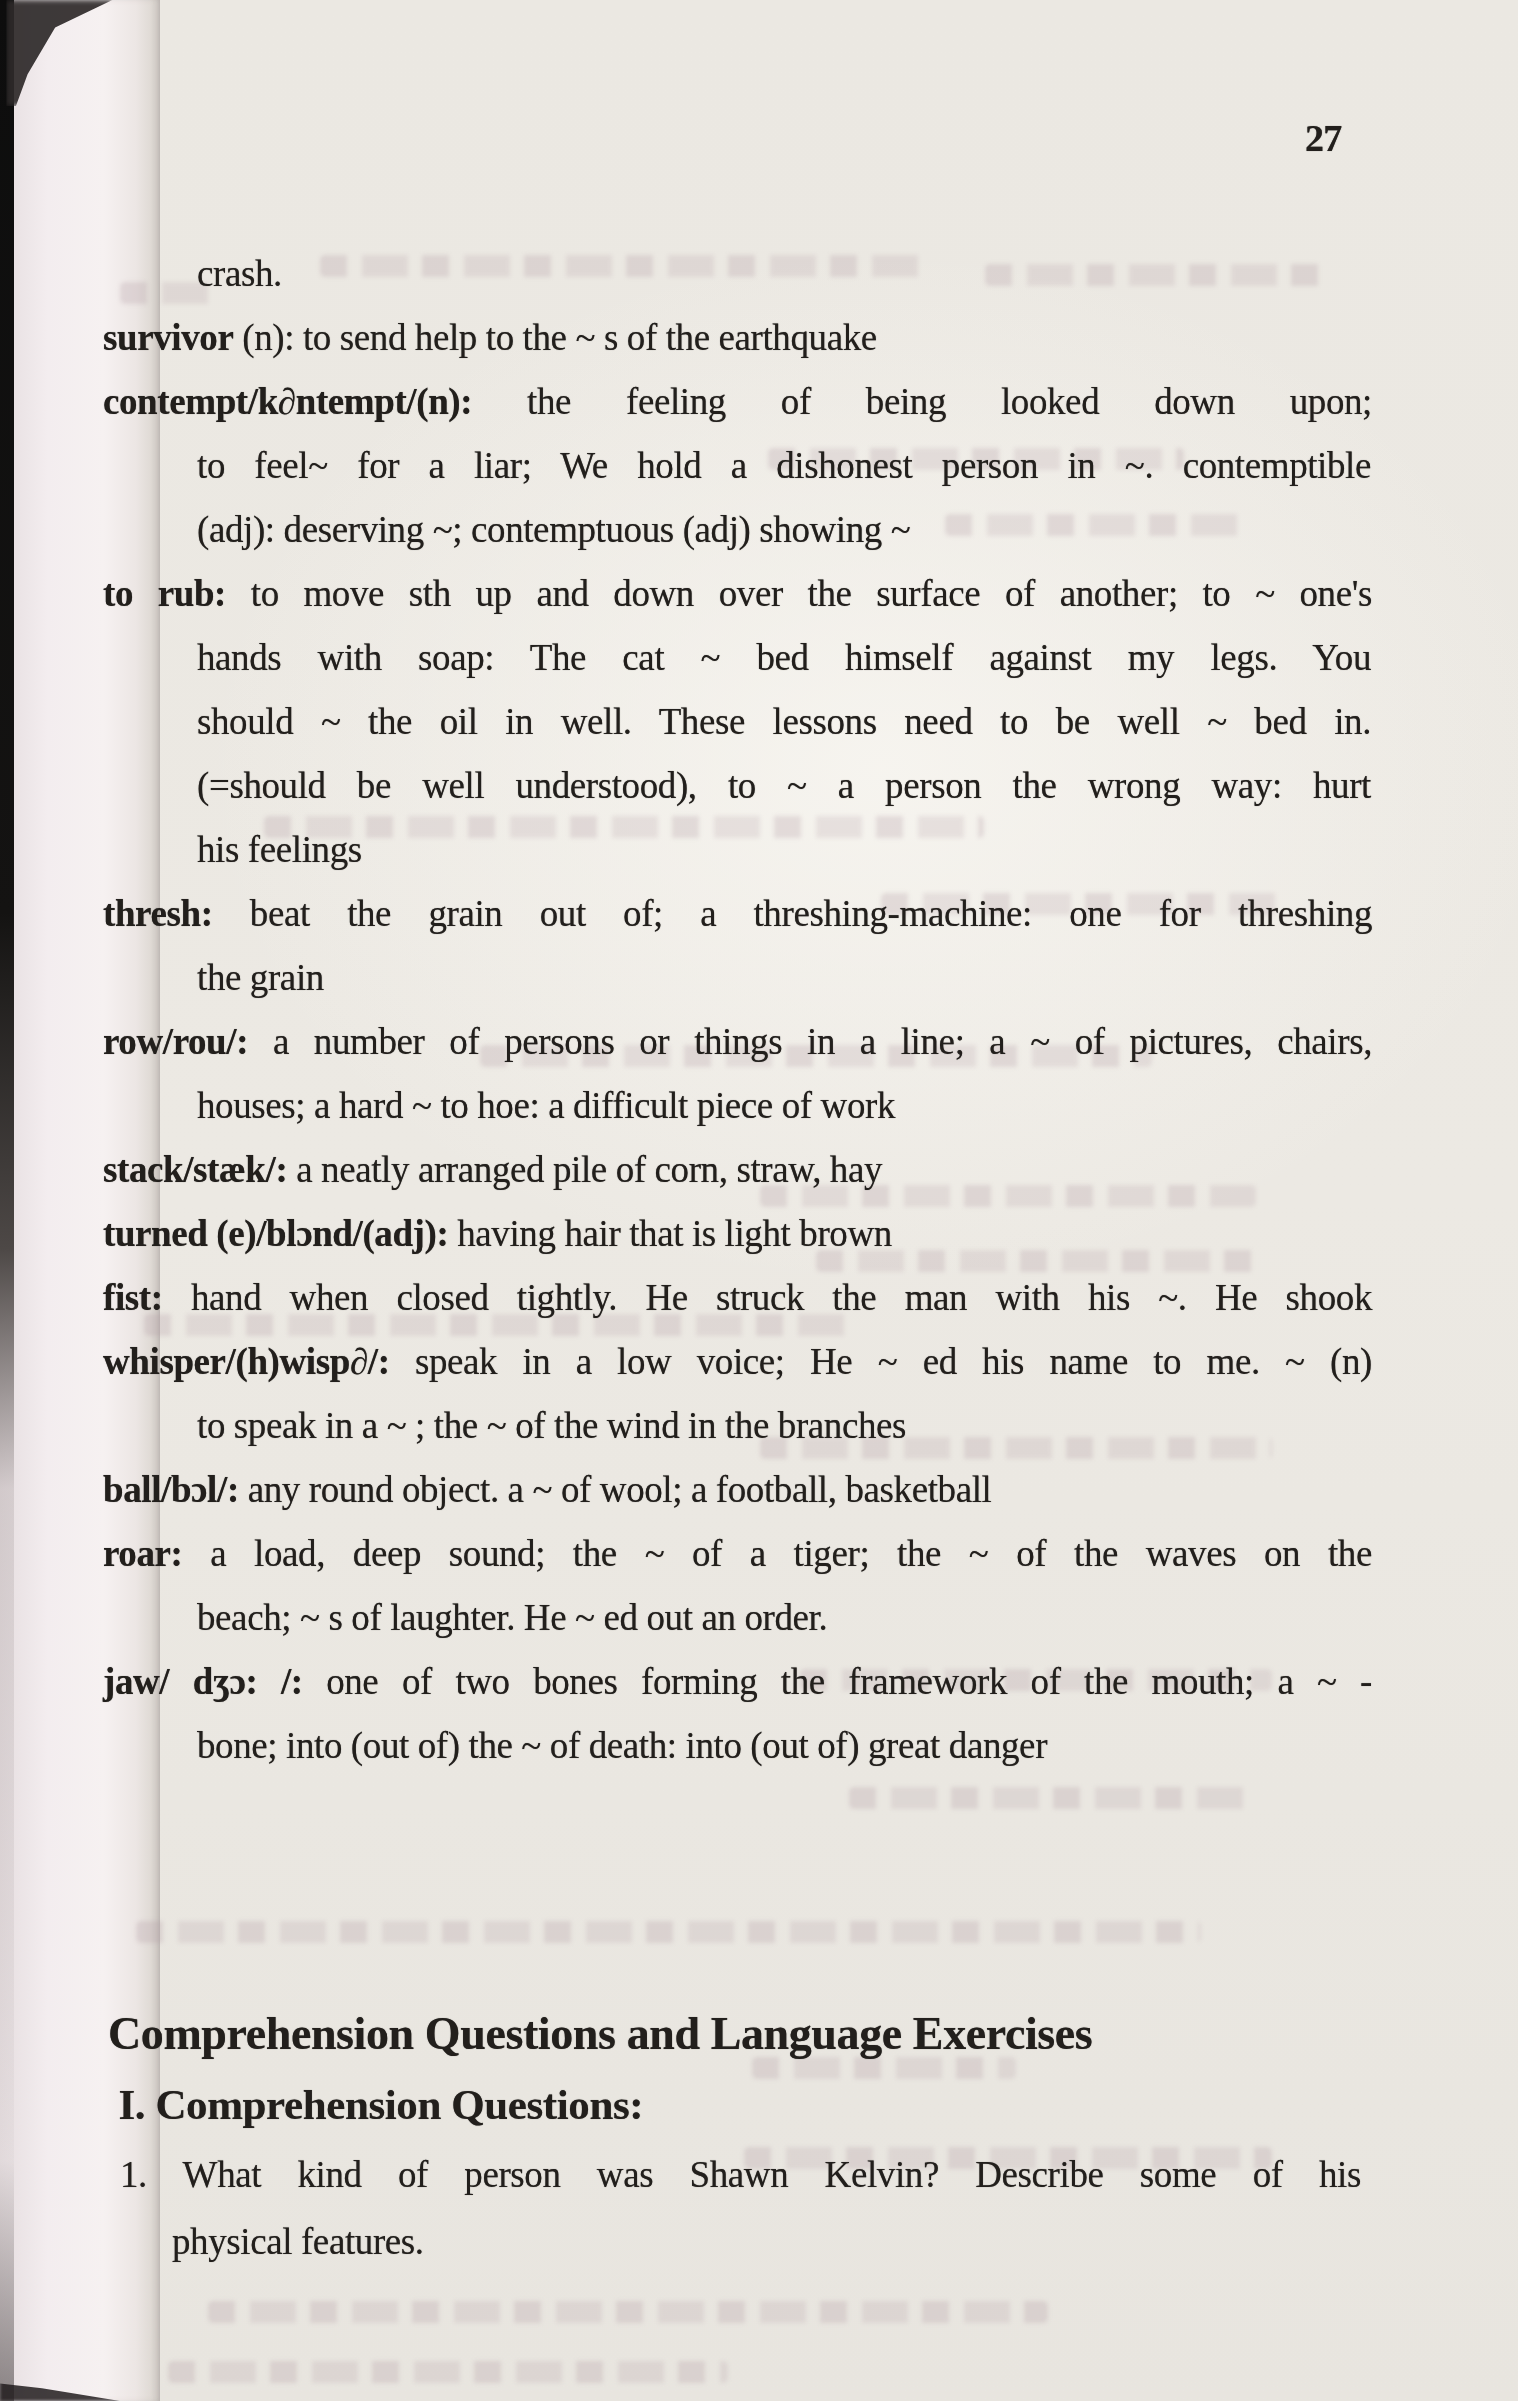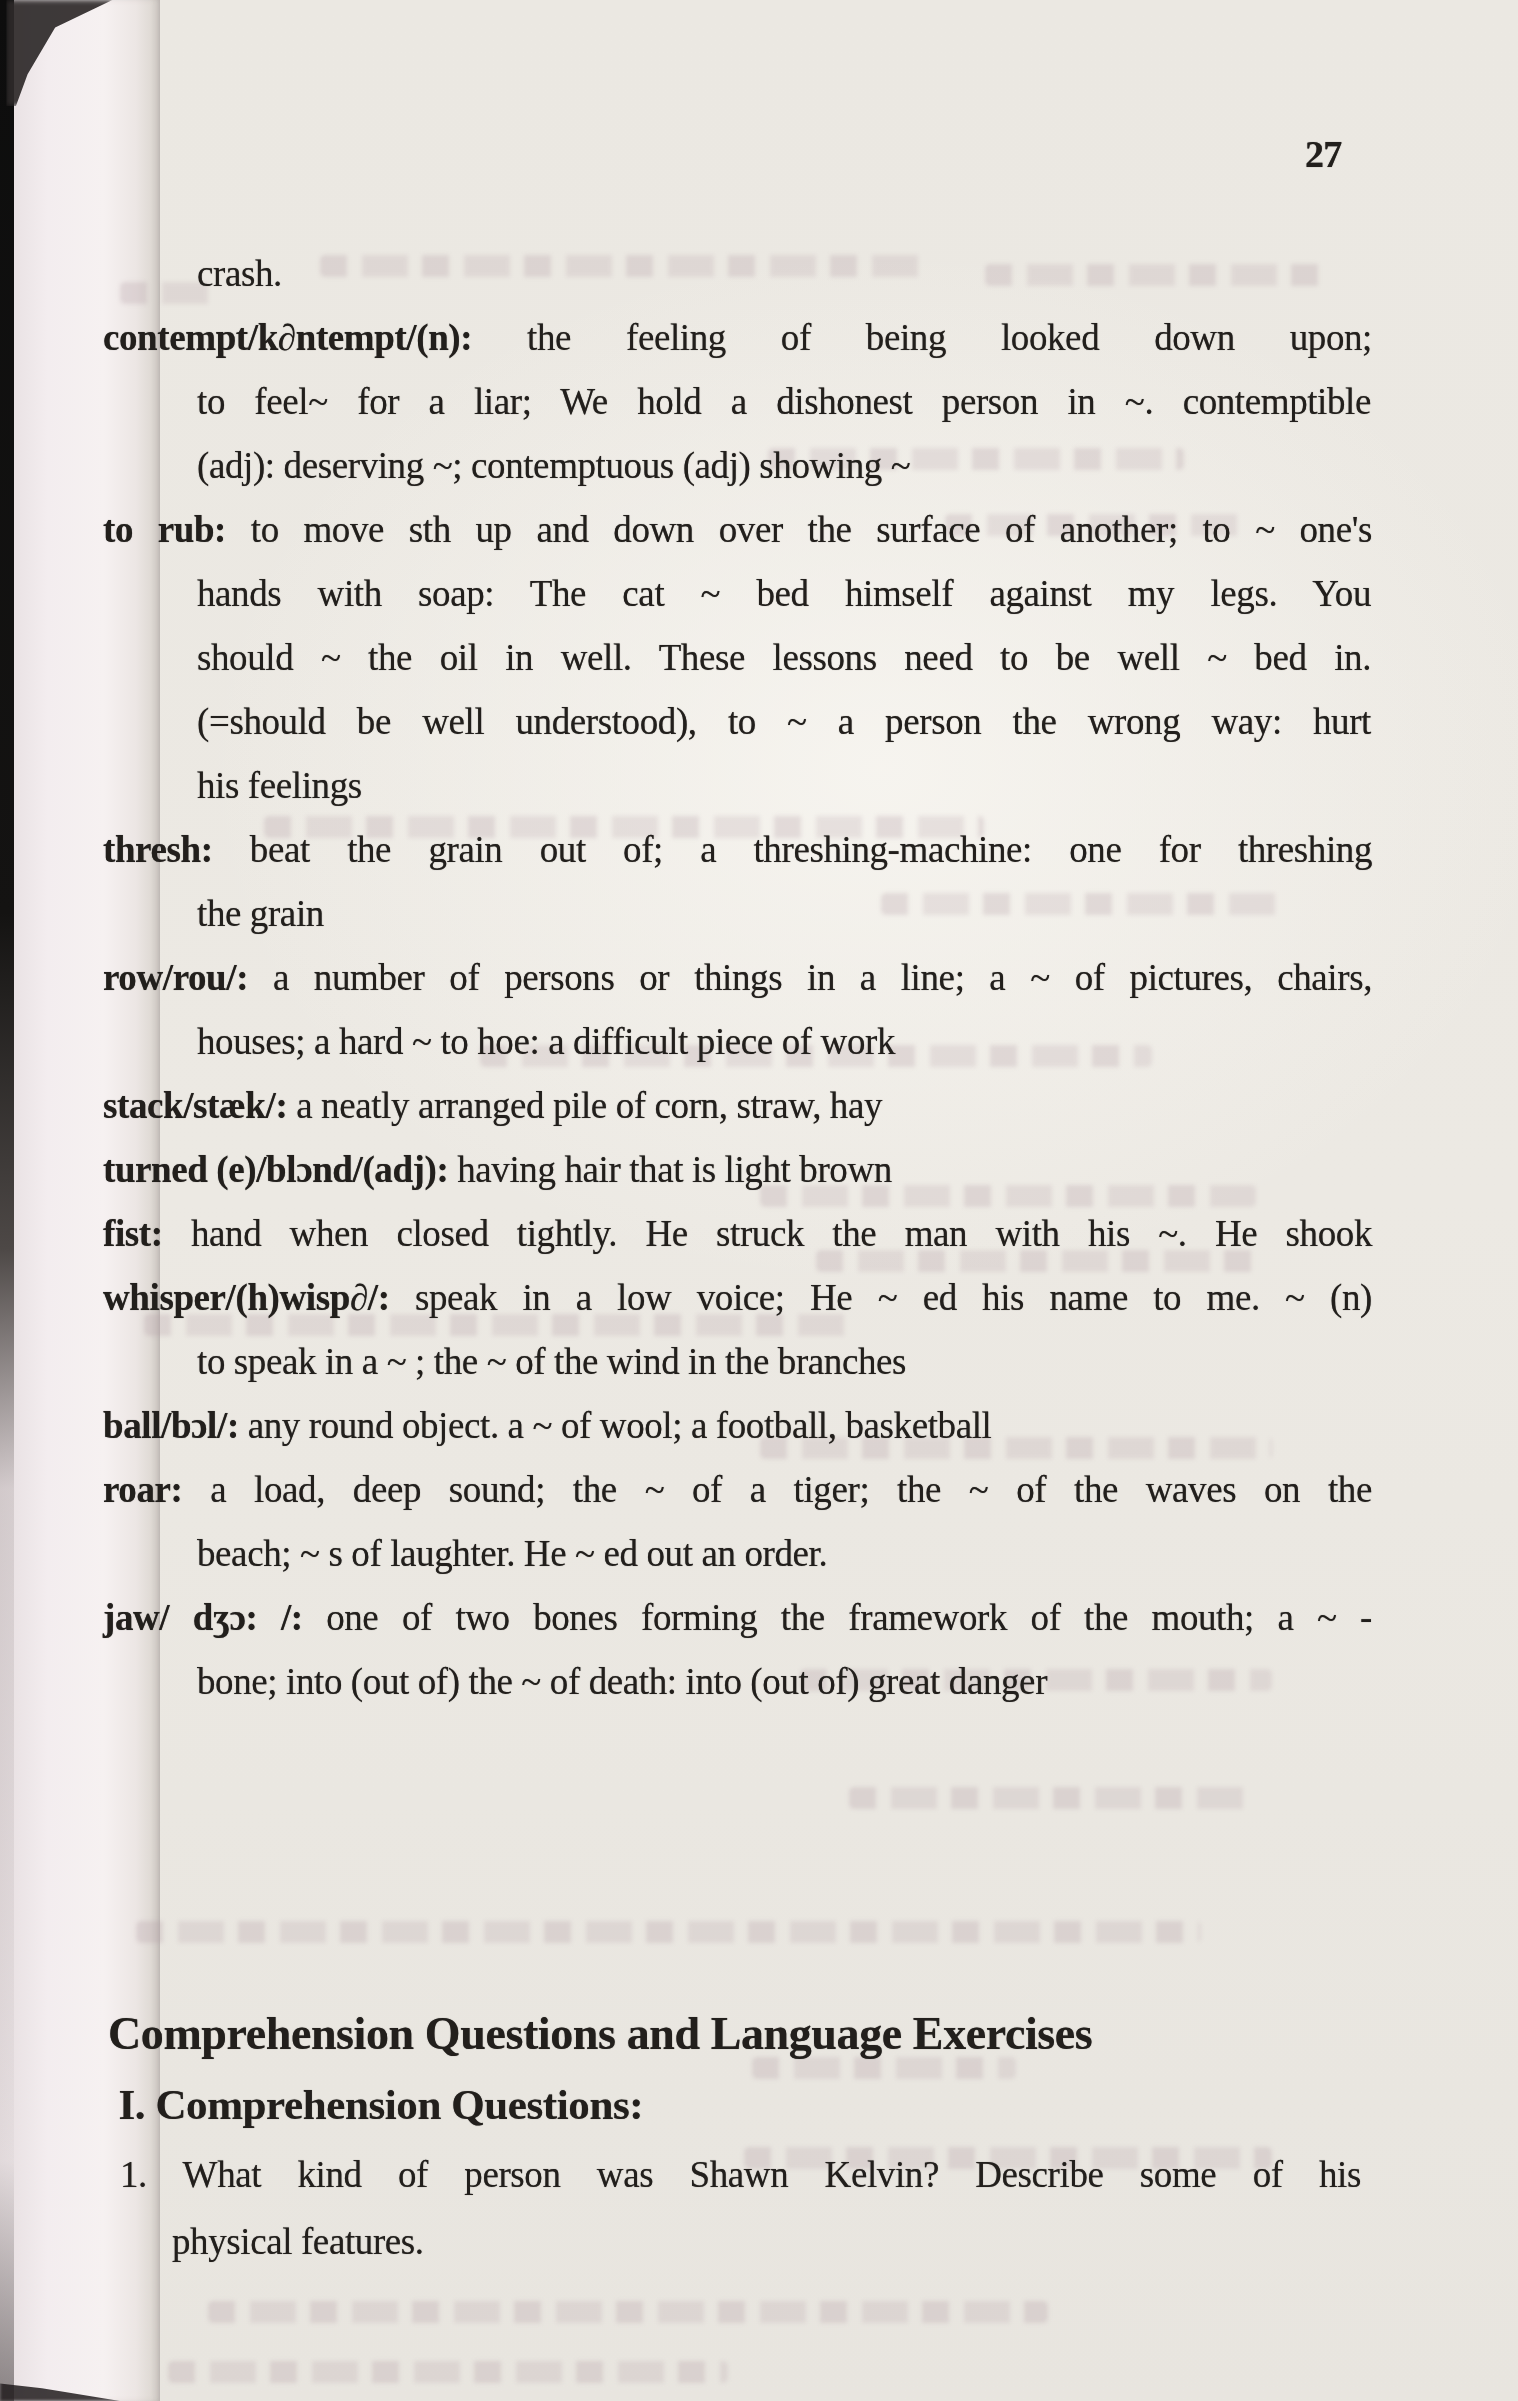--- a/index.html
+++ b/index.html
@@ -41,21 +41,21 @@
   }
   
   .ghost {
     position:absolute; height:22.4px; border-radius:4.8px;
     filter:blur(2px); opacity:.5; pointer-events:none;
     background:repeating-linear-gradient(90deg,
       rgba(172,148,158,.50) 0 27px, rgba(172,148,158,0) 27px 42px,
       rgba(172,148,158,.38) 42px 88px, rgba(172,148,158,0) 88px 102px);
   }
   .page-number {
-    position:absolute; left:1305px; top:132px;
+    position:absolute; left:1305px; top:116px;
     font-size:38px; font-weight:700; letter-spacing:-0.8px;
     text-shadow:0 0 0.8px rgba(30,28,25,.75);
   }
   .vocab {
     position:absolute; left:103px; top:242px; width:1269px;
     font-size:37px; letter-spacing:-0.4px;
     text-shadow:0 0 0.8px rgba(30,28,25,.7);
   }
   .ln { height:64px; line-height:64px; overflow:visible; }
   .ln.ind { margin-left:94px; width:1174px; }
@@ -105,20 +105,21 @@
       <div class="ghost" style="left: 752px; top: 2057px; width: 264px;"></div>
       <div class="ghost" style="left: 744px; top: 2147px; width: 528px;"></div>
       <div class="ghost" style="left: 208px; top: 2301px; width: 840px;"></div>
       <div class="ghost" style="left: 168px; top: 2361px; width: 560px;"></div>
     </div>
 
   <div class="page-number">27</div>
 
   <main class="vocab" id="vocab">
       <div class="ln ind"><b></b><span>crash.</span></div>
+      <div class="ln"><b>survivor</b><span> (n): to send help to the ~ s of the earthquake</span></div>
       <div class="ln just"><b>contempt/k∂ntempt/(n):</b><span> the feeling of being looked down upon;</span></div>
       <div class="ln ind just"><b></b><span>to feel~ for a liar; We hold a dishonest person in ~. contemptible</span></div>
       <div class="ln ind"><b></b><span>(adj): deserving ~; contemptuous (adj) showing ~</span></div>
       <div class="ln just"><b>to rub:</b><span> to move sth up and down over the surface of another; to ~ one's</span></div>
       <div class="ln ind just"><b></b><span>hands with soap: The cat ~ bed himself against my legs. You</span></div>
       <div class="ln ind just"><b></b><span>should ~ the oil in well. These lessons need to be well ~ bed in.</span></div>
       <div class="ln ind just"><b></b><span>(=should be well understood), to ~ a person the wrong way: hurt</span></div>
       <div class="ln ind"><b></b><span>his feelings</span></div>
       <div class="ln just"><b>thresh:</b><span> beat the grain out of; a threshing-machine: one for threshing</span></div>
       <div class="ln ind"><b></b><span>the grain</span></div>

